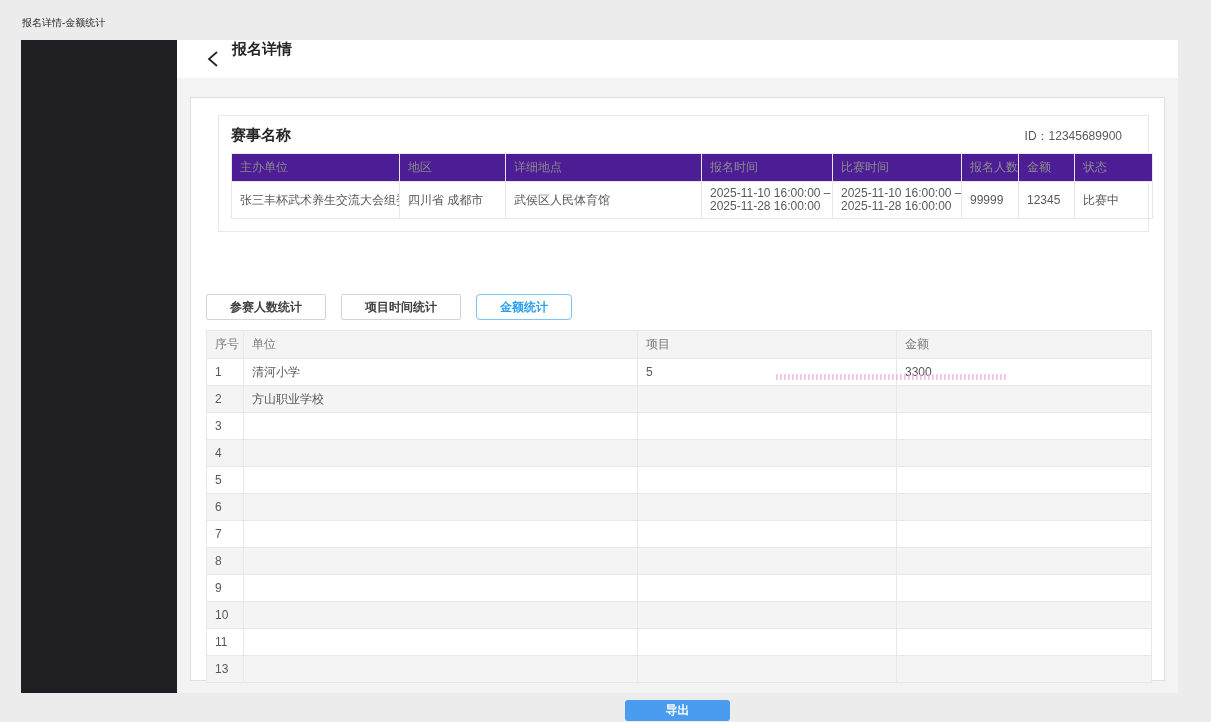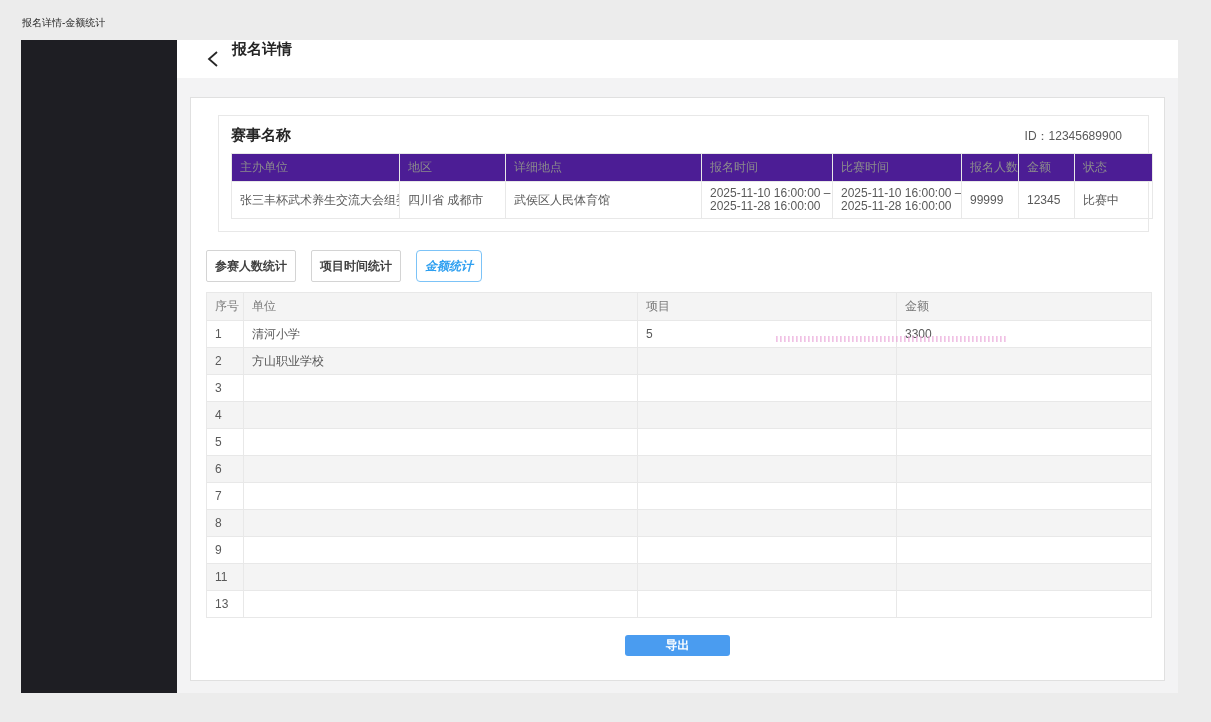--- a/index.html
+++ b/index.html
@@ -63,27 +63,27 @@
     text-align:left; padding:5px 8px;
     overflow:hidden; white-space:nowrap;
   }
   .event-table th { color:#8c8c8c; background:#4c1d95; height:25px; }
   .event-table td { color:#595959; height:30px; }
   .time-line { display:block; line-height:13px; }
   .status-green { color:#3fbe5e; font-weight:bold; }
 
   .tabs { margin:18px 0 10px 0; display:flex; }
   .tab-btn {
-    height:32px; padding:0 8px; margin-right:15px;
+    height:26px; padding:0 23px; margin-right:15px;
     background:#fff; border:1px solid #d4d4d4; border-radius:2px;
     font-size:12px; font-weight:bold; color:#404040;
-    cursor:pointer; font-family:inherit;
+    cursor:pointer; font-family:inherit;margin-top:44px;
   }
   .tab-btn.active {
-    border:1px solid #7cc3f7; border-radius:4px; color:#2d9ff0;font-style:italic;
+    border:1px solid #7cc3f7; border-radius:4px; color:#2d9ff0;
   }
 
   .stats-wrap { position:relative; }
   .stats-table th, .stats-table td {
     border:1px solid #e8e8e8;
     font-size:12px; font-weight:normal;
     text-align:left; padding:0 8px;
     overflow:hidden; white-space:nowrap;
   }
   .stats-table th { color:#7a7a7a; background:#f4f4f4; height:28px; }
@@ -249,20 +249,26 @@
               <td></td>
               <td></td>
             </tr>
             <tr>
               <td>9</td>
               <td></td>
               <td></td>
               <td></td>
             </tr>
             <tr>
+              <td>10</td>
+              <td></td>
+              <td></td>
+              <td></td>
+            </tr>
+            <tr>
               <td>11</td>
               <td></td>
               <td></td>
               <td></td>
             </tr>
             <tr>
               <td>13</td>
               <td></td>
               <td></td>
               <td></td>

